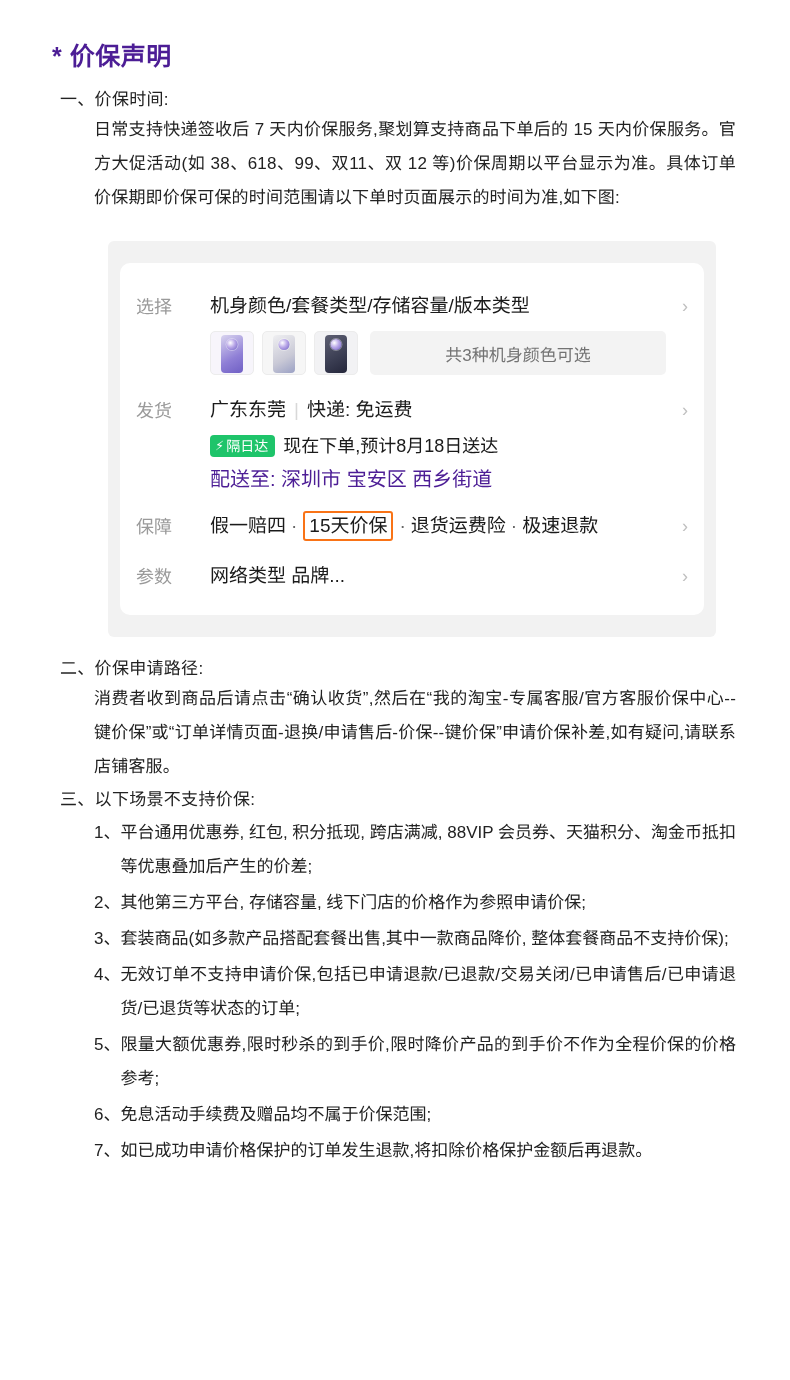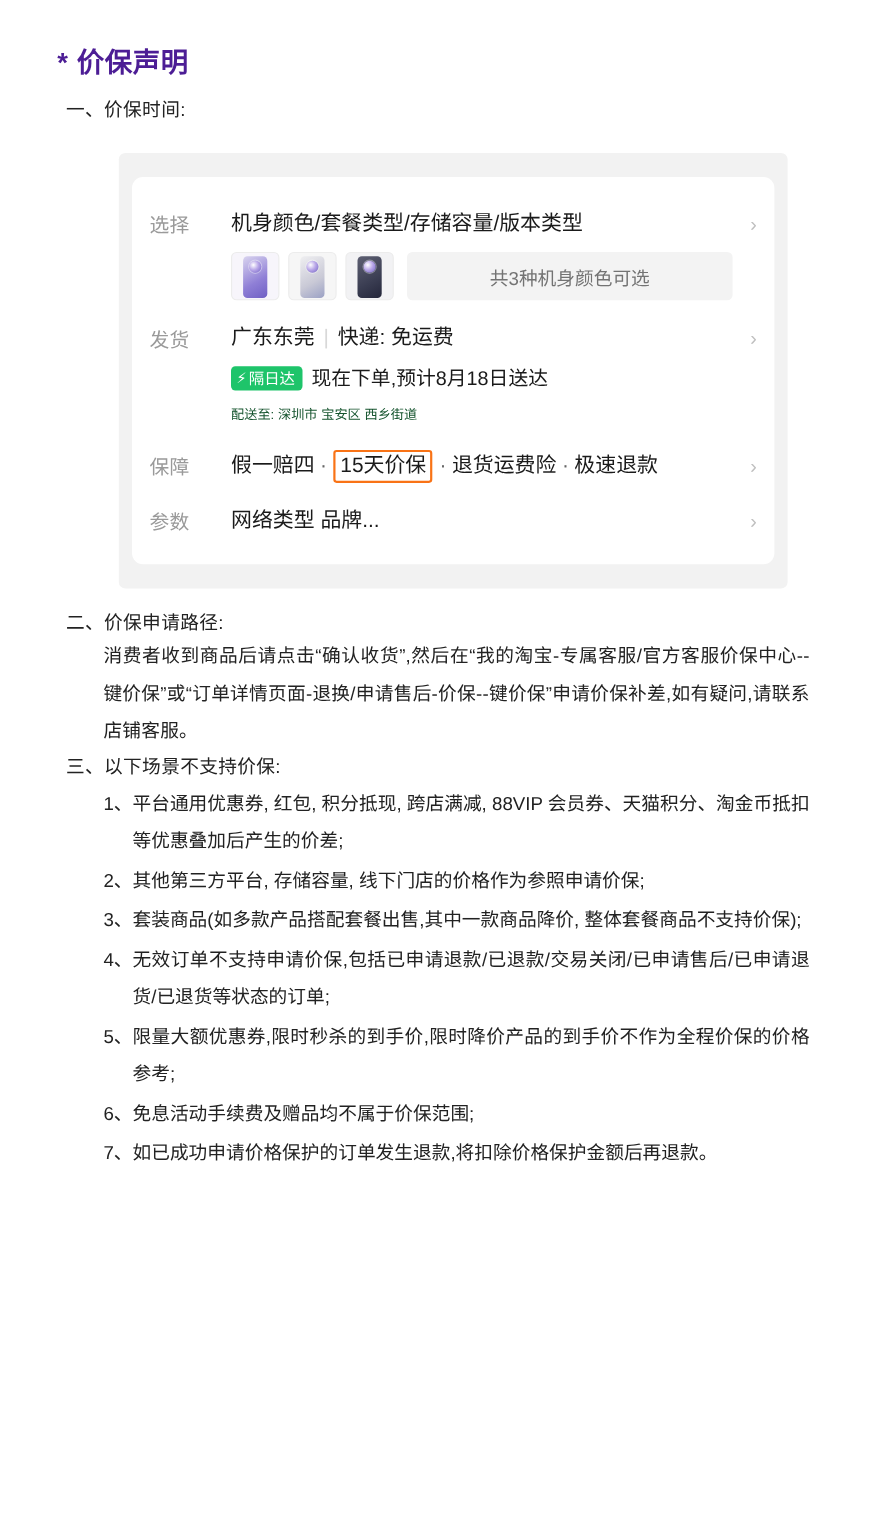--- a/index.html
+++ b/index.html
@@ -169,22 +169,22 @@
     margin-right: 8px;
     line-height: 18px;
     white-space: nowrap;
   }
   .badge .bolt {
     font-size: 13px;
     margin-right: 2px;
   }
   .sub-line {
     margin-top: 8px;
-    color: #14532d;
-    font-size: 12px;
+    color: #4c1d95;
+    font-size: 20px;
     line-height: 24px;
   }
   .sep {
     color: #d8d8d8;
     padding: 0 8px;
   }
   .hl-box {
     display: inline-block;
     border: 2px solid #f97316;
     border-radius: 3px;
@@ -220,20 +220,21 @@
 </style>
 </head>
 <body>
 
 <div class="page">
 
   <h1 class="doc-title">* 价保声明</h1>
 
   <div class="section">
     <div class="section-head">一、价保时间:</div>
+    <div class="section-body">日常支持快递签收后 7 天内价保服务,聚划算支持商品下单后的 15 天内价保服务。官方大促活动(如 38、618、99、双11、双 12 等)价保周期以平台显示为准。具体订单价保期即价保可保的时间范围请以下单时页面展示的时间为准,如下图:</div>
   </div>
 
   <div class="card-wrap">
     <div class="card">
 
       <div class="card-row">
         <div class="row-label">选择</div>
         <div class="row-main">
           <div class="line1">机身颜色/套餐类型/存储容量/版本类型</div>
           <div class="swatch-row">

